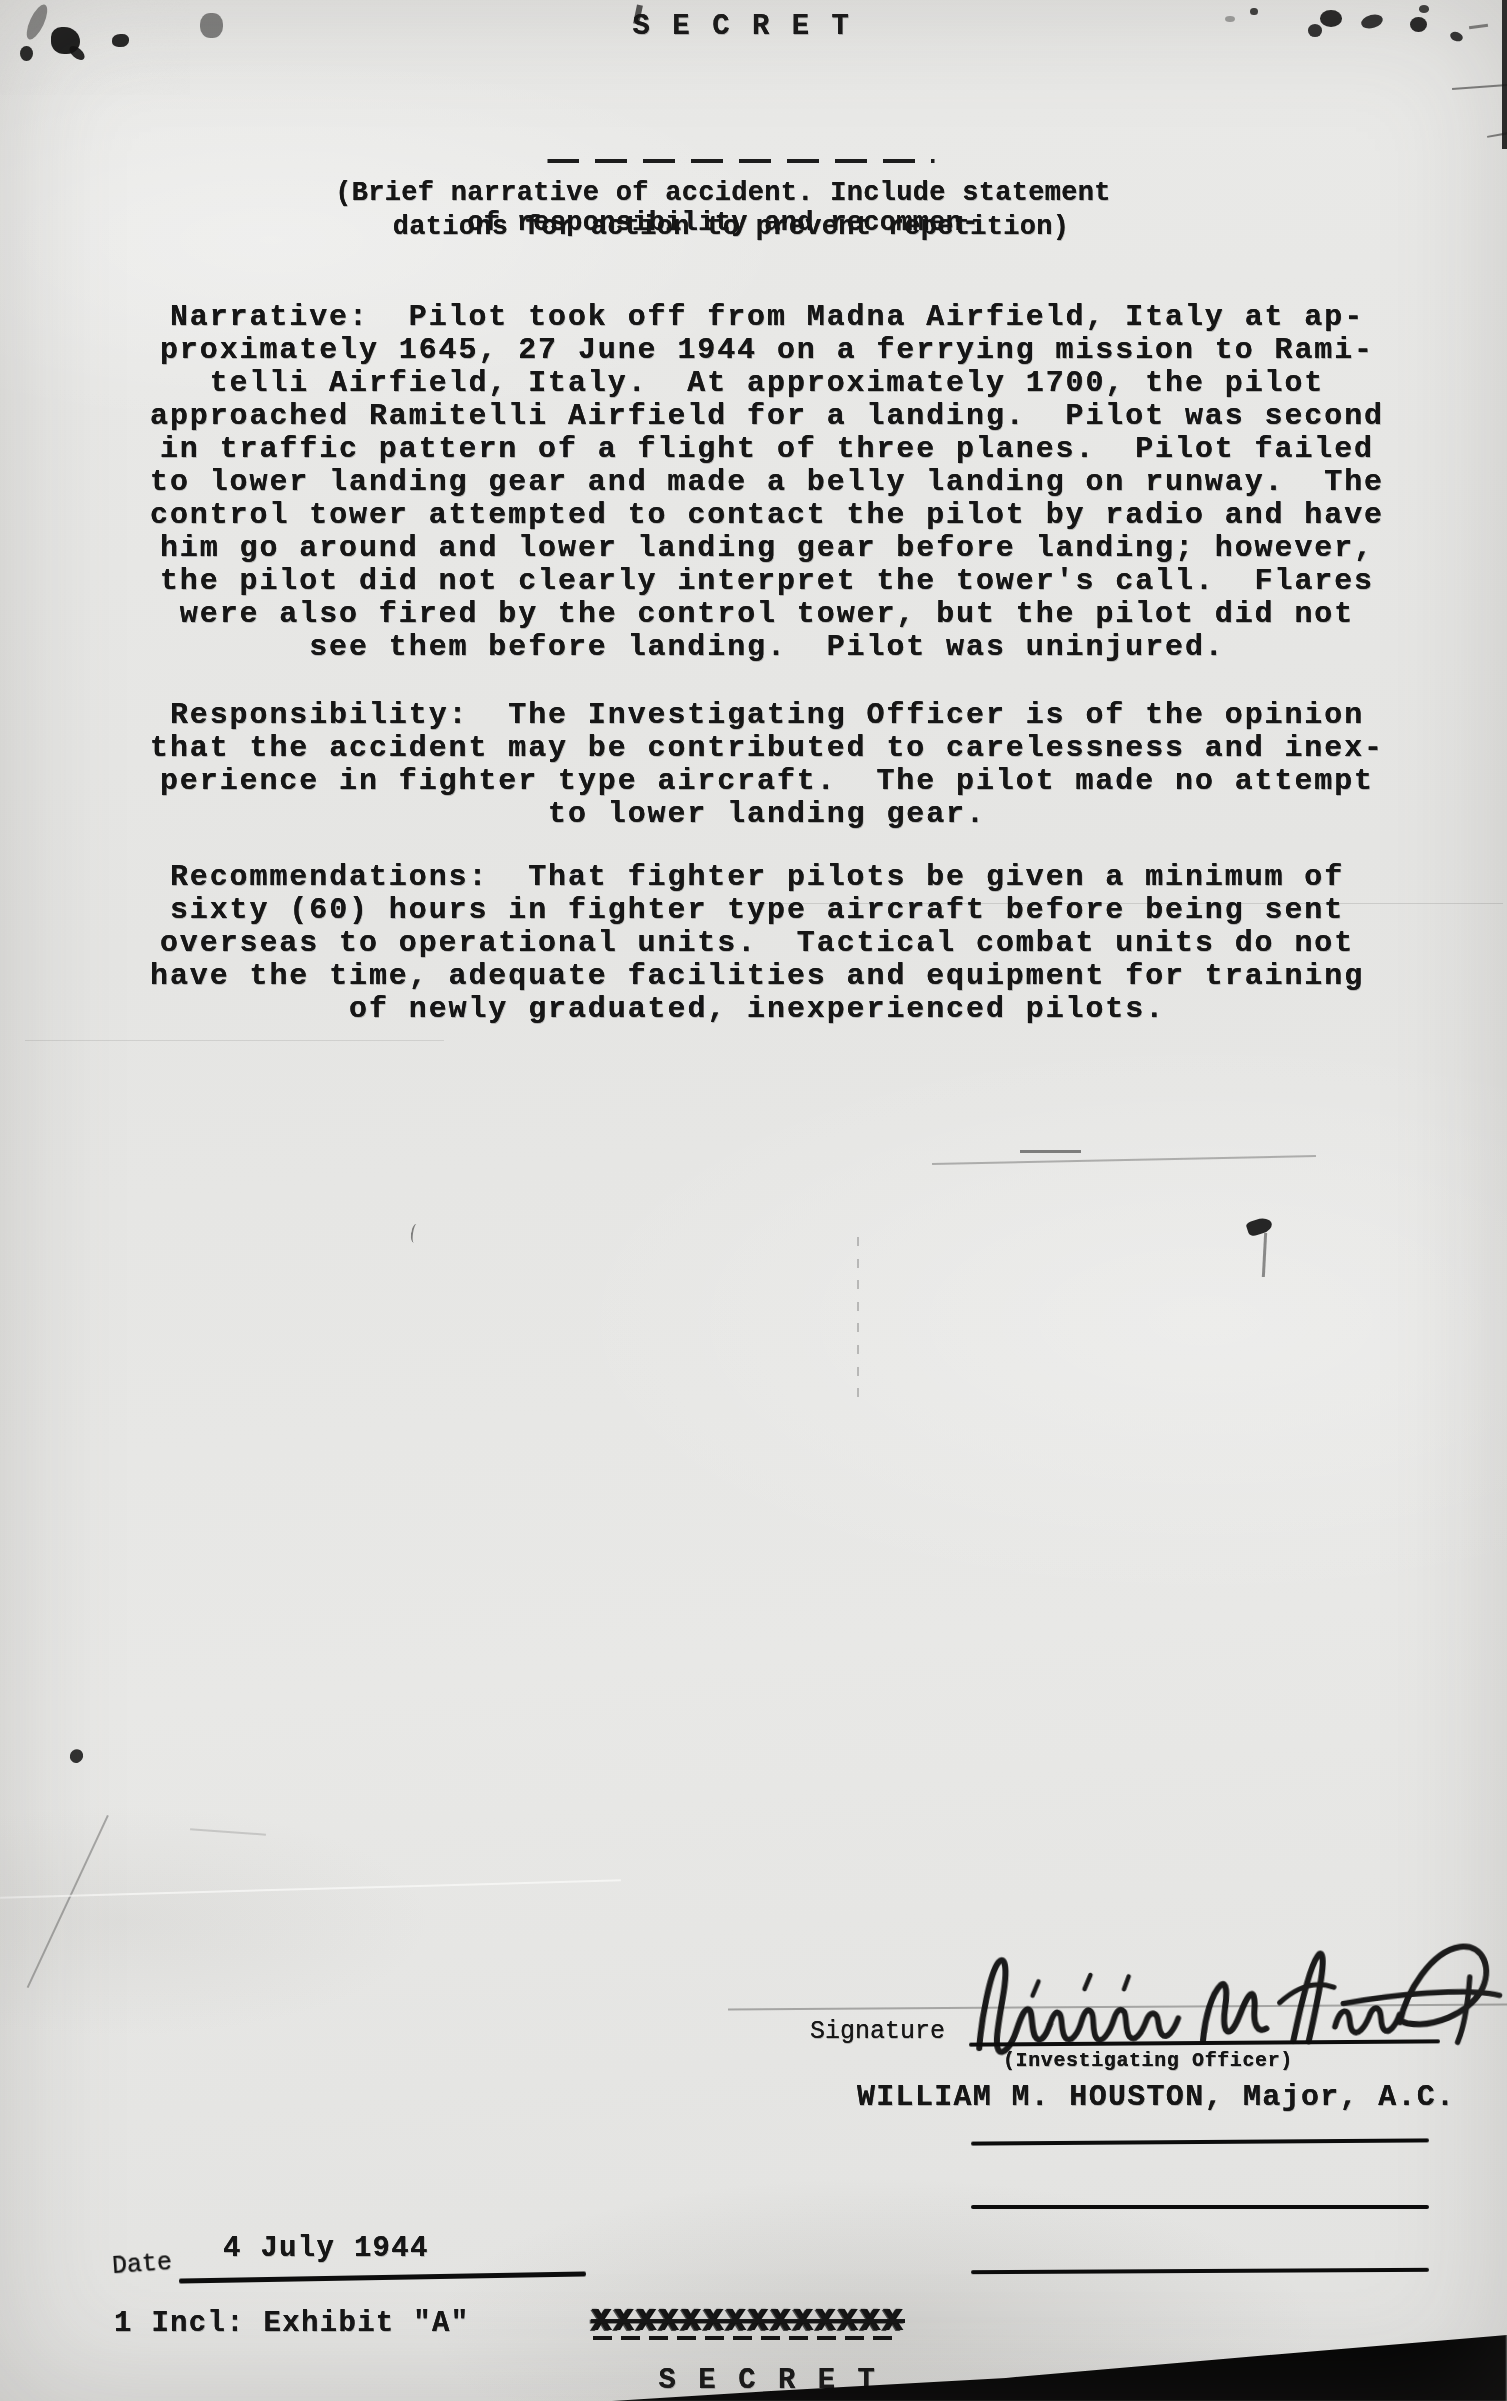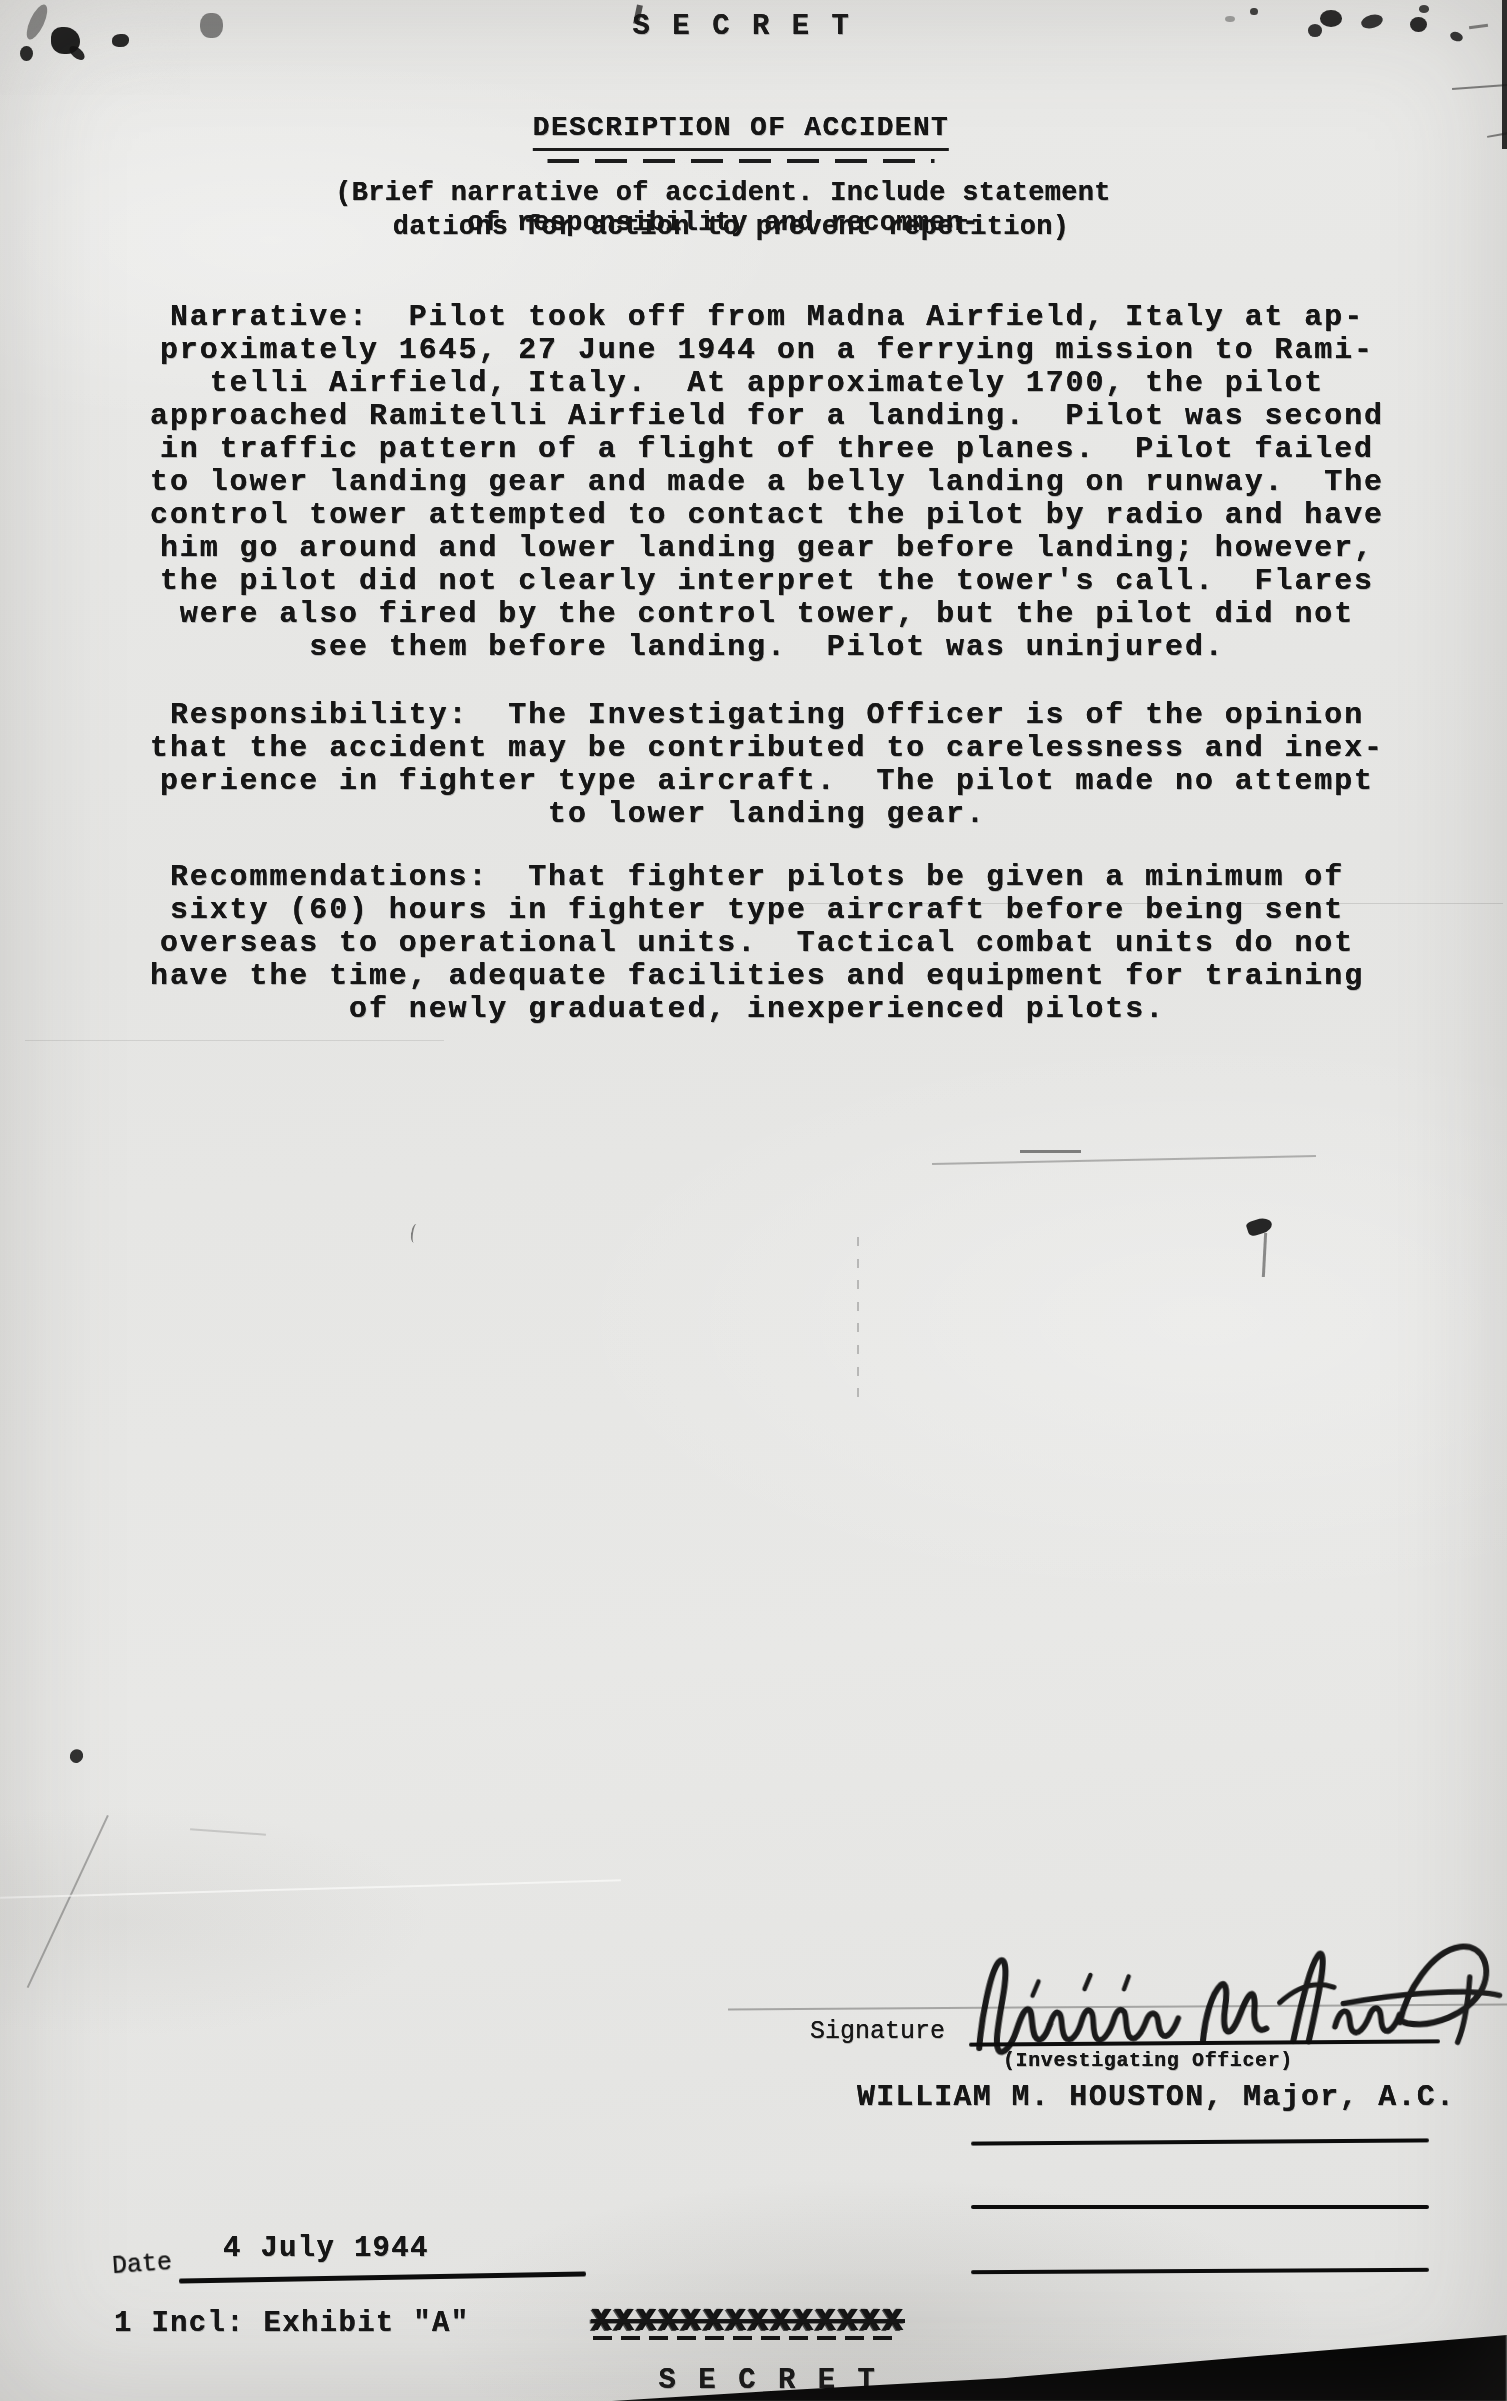--- a/index.html
+++ b/index.html
@@ -109,21 +109,20 @@
       <feTurbulence type="fractalNoise" baseFrequency="0.8" numOctaves="2" stitchTiles="stitch"></feTurbulence>
       <feColorMatrix type="saturate" values="0"></feColorMatrix>
       <feComponentTransfer>
           <feFuncA type="linear" slope="0.08"></feFuncA>
         </feComponentTransfer>
     </filter>
     <rect width="100%" height="100%" filter="url(#grainF)"></rect>
   </svg>
 
   <div class="abs ctr ink b classification-top">S E C R E T</div>
-  <div class="abs ctr ink b doc-title">DESCRIPTION OF ACCIDENT</div>
   <div class="abs ctr title-dashes"></div>
   <div class="abs ctr ink b instr1">(Brief narrative of accident.  Include statement of responsibility and recommen-</div>
   <div class="abs ctr ink b instr2">dations for action to prevent repetition)</div>
 
   <div class="abs ink b para para-narrative">Narrative:  Pilot took off from Madna Airfield, Italy at ap-
 proximately 1645, 27 June 1944 on a ferrying mission to Rami-
 telli Airfield, Italy.  At approximately 1700, the pilot
 approached Ramitelli Airfield for a landing.  Pilot was second
 in traffic pattern of a flight of three planes.  Pilot failed
 to lower landing gear and made a belly landing on runway.  The

